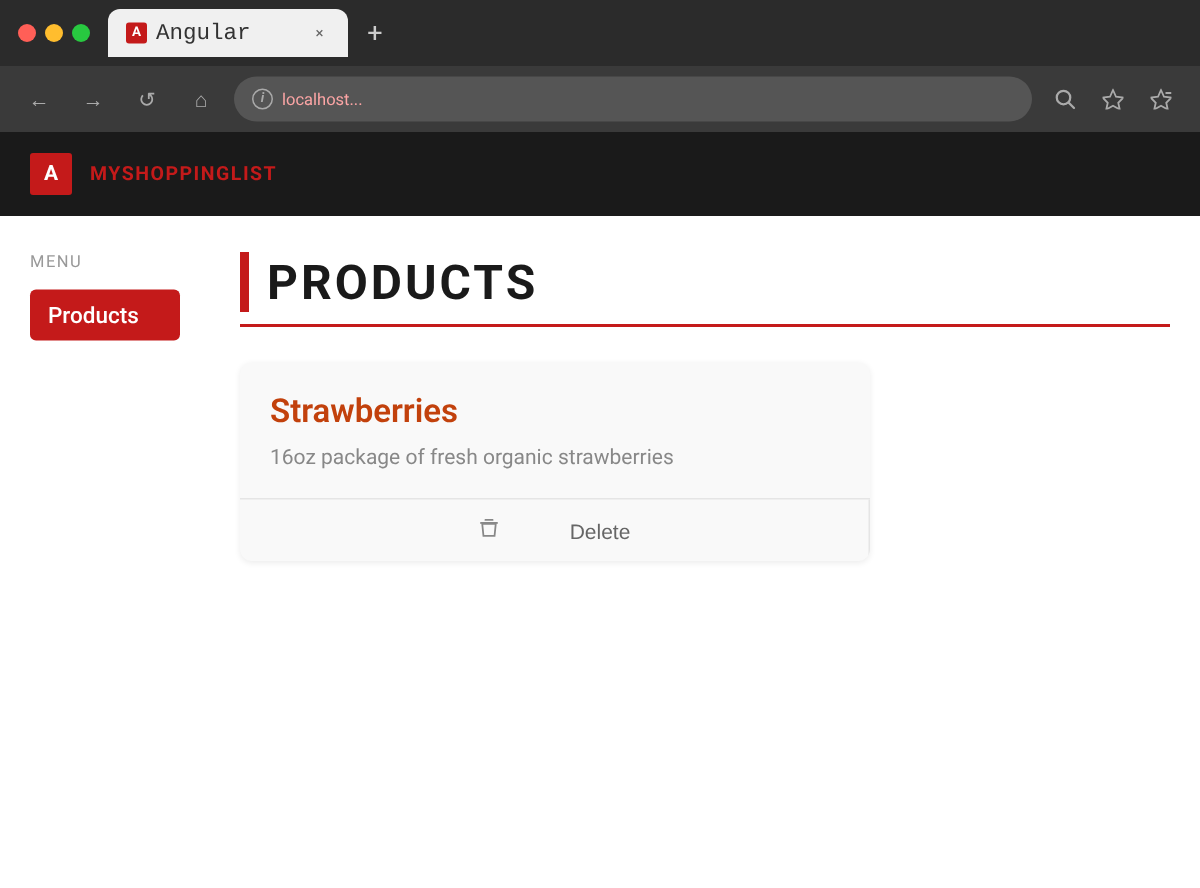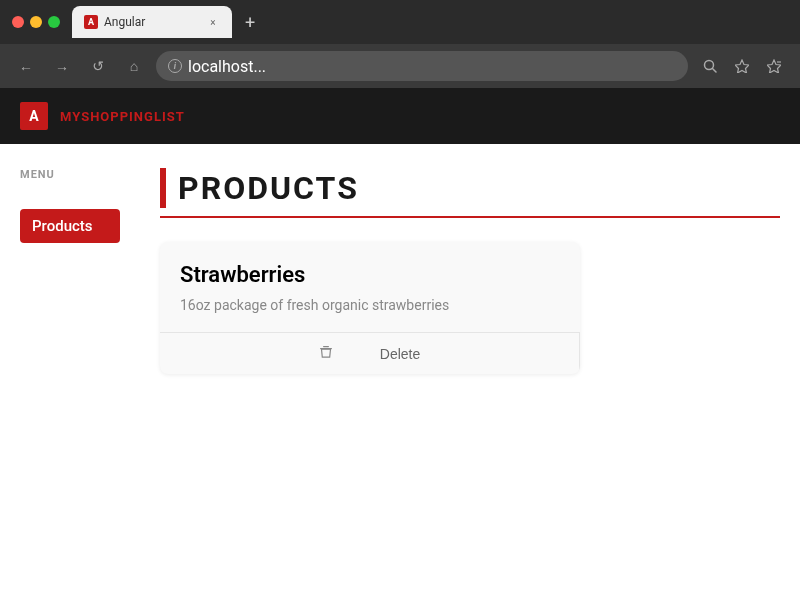--- a/index.html
+++ b/index.html
@@ -54,23 +54,24 @@
       border-radius: 2px;
       display: flex;
       align-items: center;
       justify-content: center;
       font-size: 9px;
       color: white;
       font-weight: bold;
       flex-shrink: 0;
     }
     .tab-title {
-      font-size: 12px;
+      font-size: 15px;
       color: #333;
       flex: 1;
+      font-family: Liberation Mono, monospace;
     }
     .tab-close {
       width: 14px;
       height: 14px;
       border-radius: 50%;
       display: flex;
       align-items: center;
       justify-content: center;
       font-size: 10px;
       color: #666;
@@ -111,22 +112,22 @@
       display: flex;
       align-items: center;
       background: #555;
       border-radius: 20px;
       padding: 4px 12px;
       flex: 1;
       gap: 6px;
       height: 30px;
     }
     .address-text {
-      color: #ffffff;
-      font-size: 16px;
+      color: #fca5a5;
+      font-size: 11px;
     }
     .info-icon {
       width: 14px;
       height: 14px;
       border: 1.5px solid #aaa;
       border-radius: 50%;
       display: flex;
       align-items: center;
       justify-content: center;
       font-size: 9px;
@@ -182,23 +183,23 @@
 
     
     .sidebar {
       width: 140px;
       padding: 0 20px;
       flex-shrink: 0;
     }
     .sidebar-menu-label {
       font-size: 11px;
       color: #999;
-      font-weight: 700;
+      font-weight: 400;
       letter-spacing: 1px;
-      margin-bottom: 28px;
+      margin-bottom: 12px;
     }
     .sidebar-nav {
       display: flex;
       flex-direction: column;
       gap: 0;
     }
     .sidebar-item {
       padding: 8px 12px;
       border-radius: 4px;
       font-size: 15px;
@@ -245,21 +246,21 @@
       overflow: hidden;
       box-shadow: 0 1px 4px rgba(0,0,0,0.08);
       max-width: 420px;
     }
     .product-card-body {
       padding: 20px 20px 16px;
     }
     .product-name {
       font-size: 22px;
       font-weight: 600;
-      color: #000000;
+      color: #c2410c;
       margin-bottom: 8px;
     }
     .product-description {
       font-size: 14px;
       color: #888;
       line-height: 1.5;
     }
     .product-card-actions {
       display: flex;
       border-top: 1px solid #e5e5e5;

